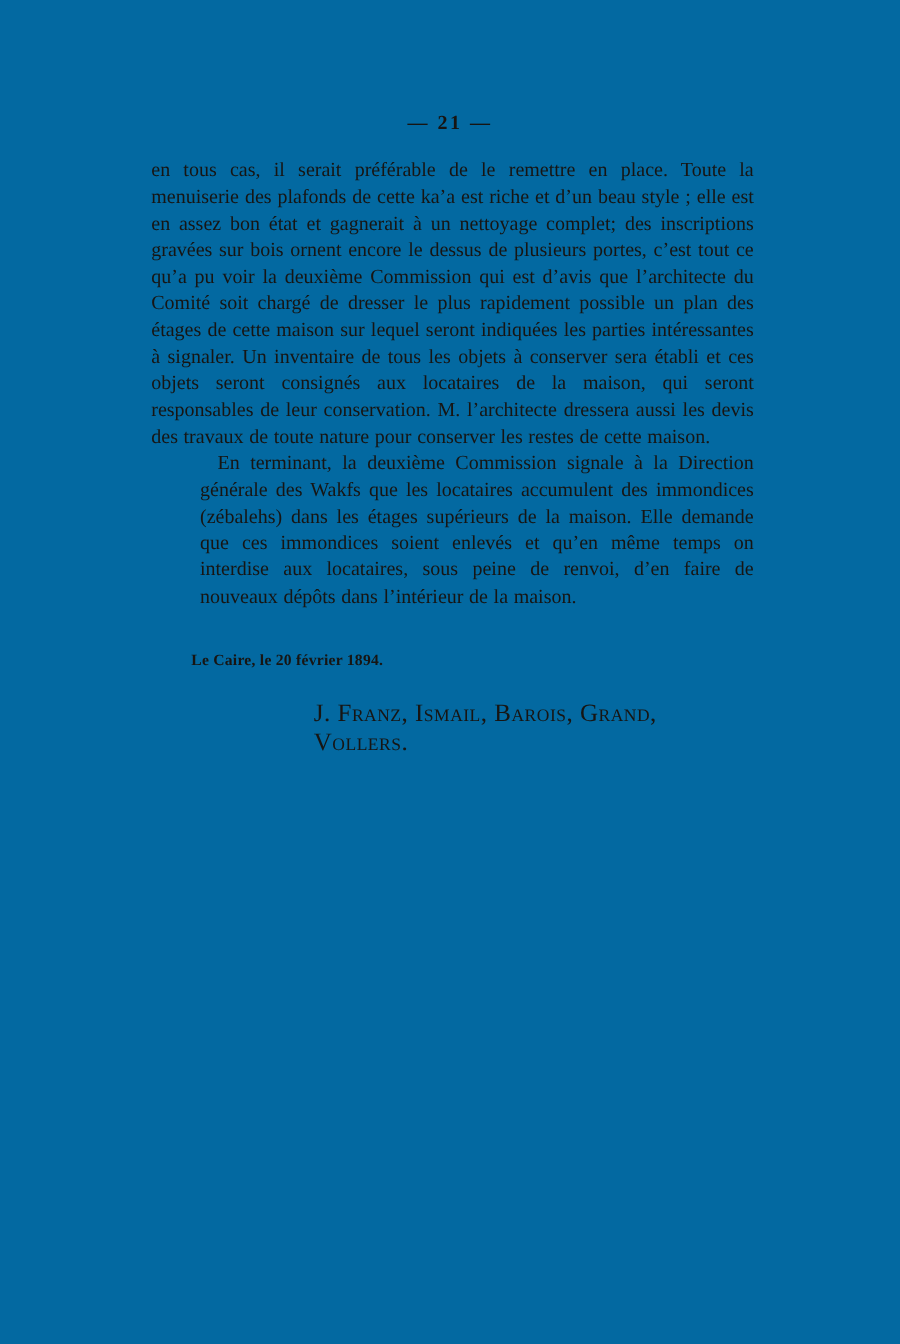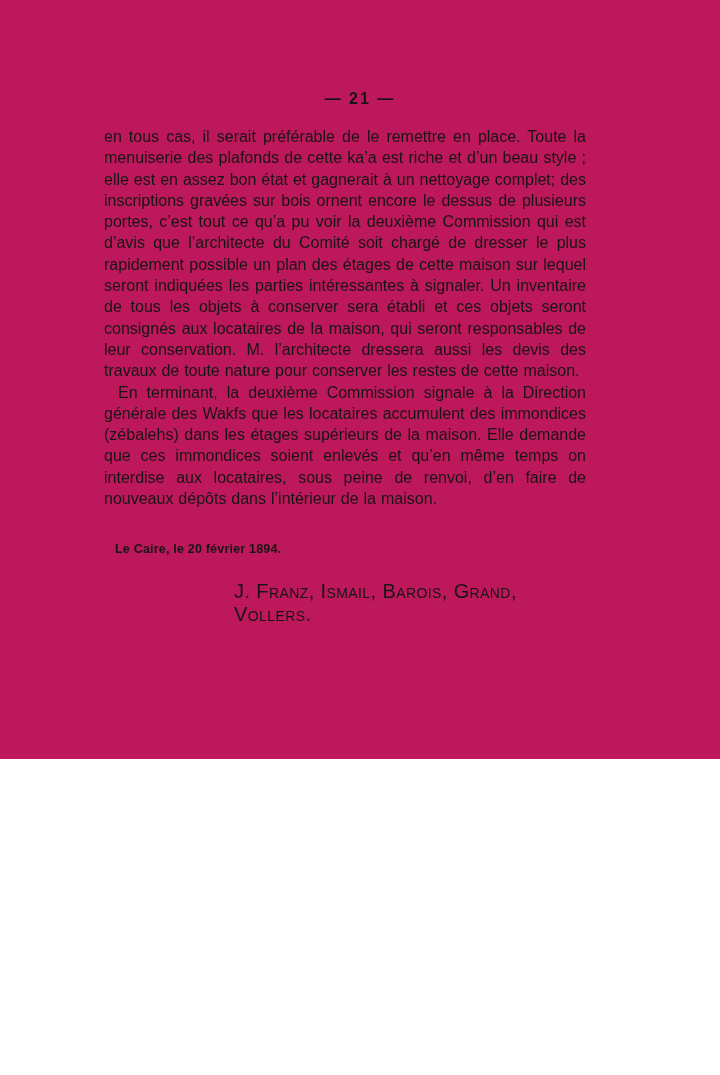--- a/index.html
+++ b/index.html
@@ -3,55 +3,56 @@
 <meta charset="utf-8">
 <style>
   html, body {
     margin: 0;
     padding: 0;
     background: #ffffff;
   }
   .page {
     position: relative;
     width: 720px;
-    height: 759px;
-    background: #be185d;
-    font-family: Liberation Sans, sans-serif;
+    height: 1075px;
+    background: #0369a1;
+    font-family: Liberation Serif, serif;
     color: #171513;
     overflow: hidden;
   }
   .page-number {
     position: absolute;
     top: 90px;
     left: 0;
     right: 0;
     text-align: center;
     font-size: 16px;
     font-weight: bold;
     letter-spacing: 2px;
   }
   .text-block {
     position: absolute;
-    left: 104px;
+    left: 121px;
     top: 126px;
     width: 482px;
   }
   .para {
     margin: 0;
     font-size: 16px;
     line-height: 21.3px;
     text-align: justify;
     word-spacing: 0.5px;
   }
   .para.indented {
     text-indent: 14px;
+    margin-left: 39px;
   }
   .dateline {
     margin-top: 33px;
-    margin-left: 11px;
+    margin-left: 32px;
     font-size: 12.5px;
     font-weight: bold;
     letter-spacing: 0.2px;
   }
   .signature {
     margin-top: 24px;
     margin-left: 130px;
     font-size: 20px;
     font-variant: small-caps;
     letter-spacing: 0.4px;

